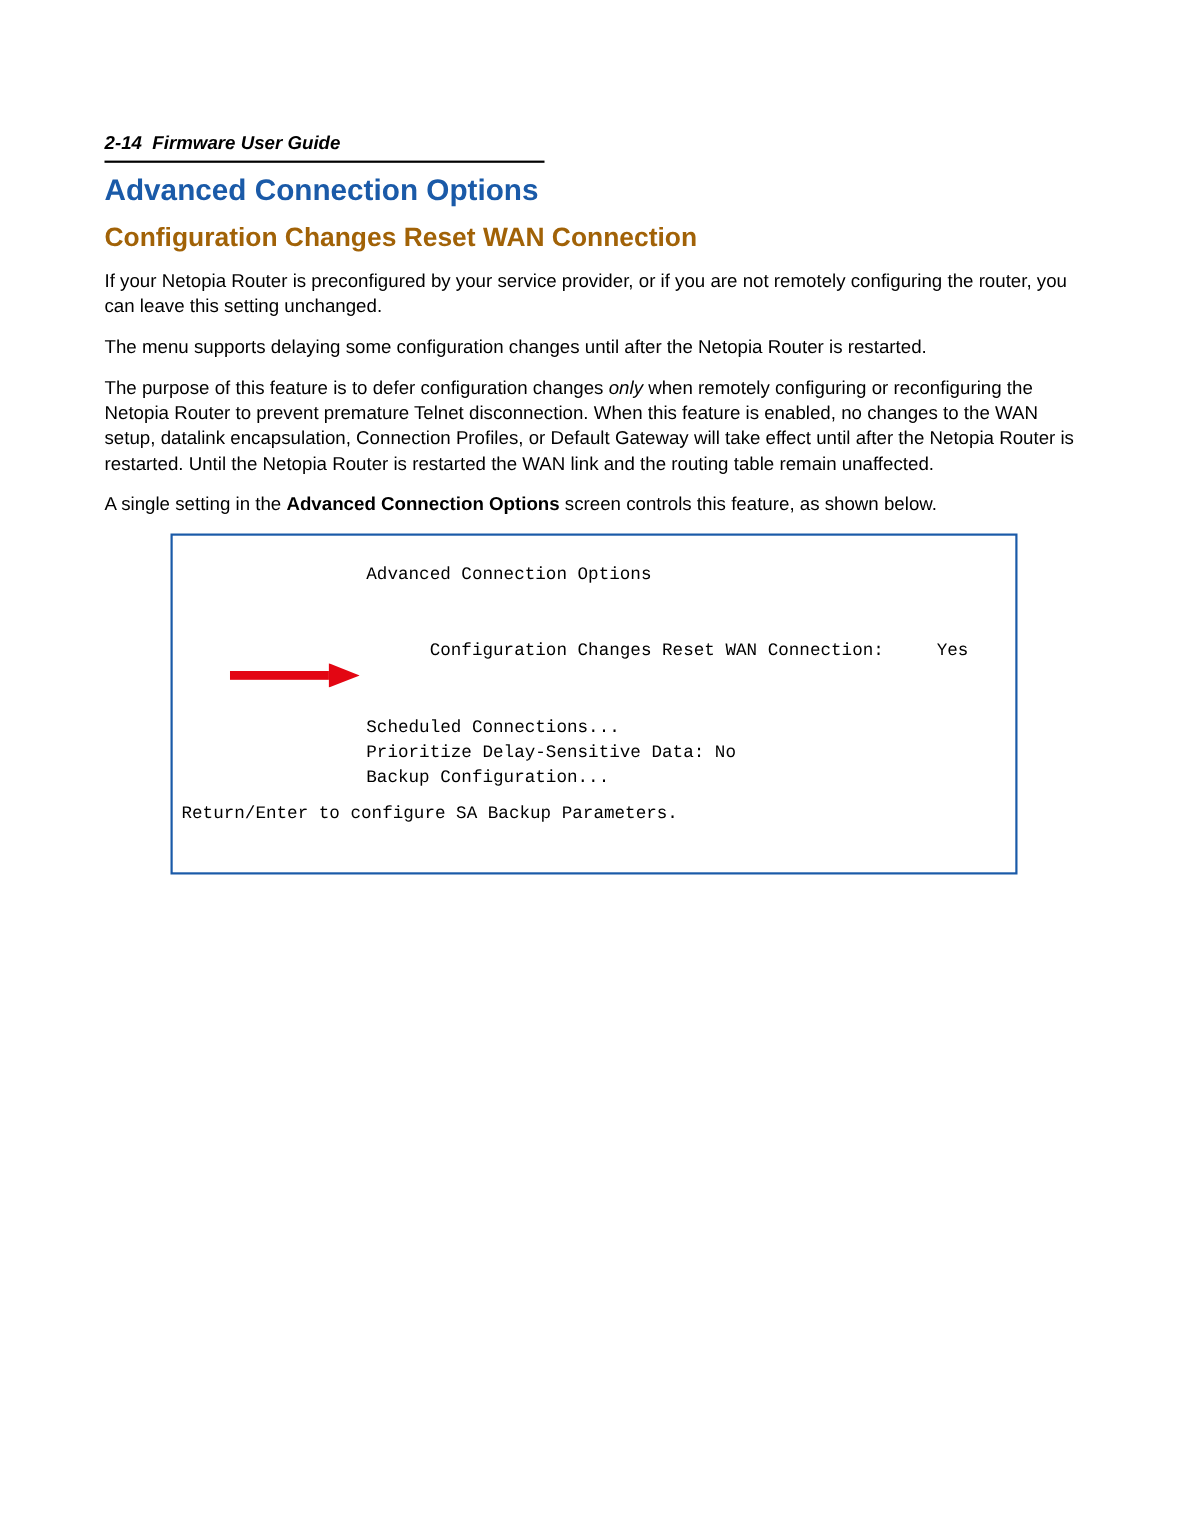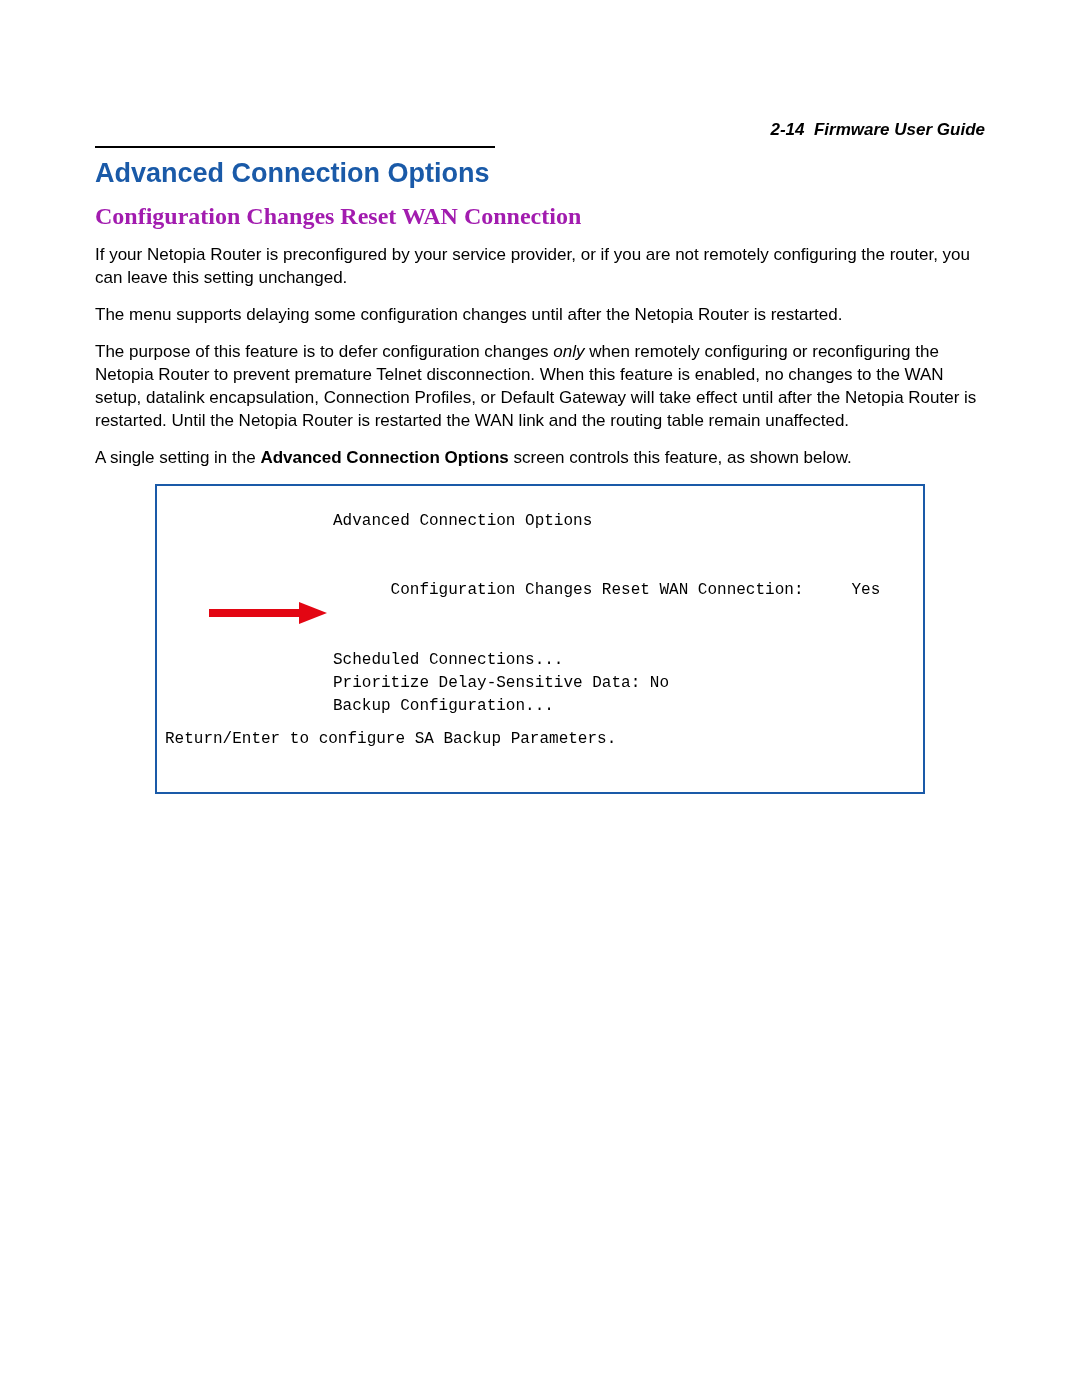--- a/index.html
+++ b/index.html
@@ -14,41 +14,40 @@
     width: 1080px;
     min-height: 1397px;
     padding: 120px 95px 0 95px;
     box-sizing: border-box;
   }
   .running-header {
     font-style: italic;
     font-weight: bold;
     font-size: 17px;
     margin-bottom: 6px;
-    text-align: right;
   }
   .rule {
     border: none;
     border-top: 2px solid #000;
     width: 400px;
     margin: 0 0 10px 0;
   }
   .h1 {
     color: #1a5aa8;
     font-weight: bold;
     font-size: 27px;
     margin: 4px 0 14px 0;
     font-family: Arial, Helvetica, sans-serif;
   }
   .h2 {
-    color: #a21caf;
+    color: #a16207;
     font-weight: bold;
     font-size: 24px;
     margin: 0 0 14px 0;
-    font-family: Liberation Serif, serif;
+    font-family: Liberation Sans, sans-serif;
   }
   .body-text {
     font-size: 17px;
     line-height: 1.35;
     margin: 0 0 14px 0;
   }
   .body-text .ital { font-style: italic; }
   .body-text .bold { font-weight: bold; }
   .terminal-box {
     border: 2px solid #1a5aa8;

